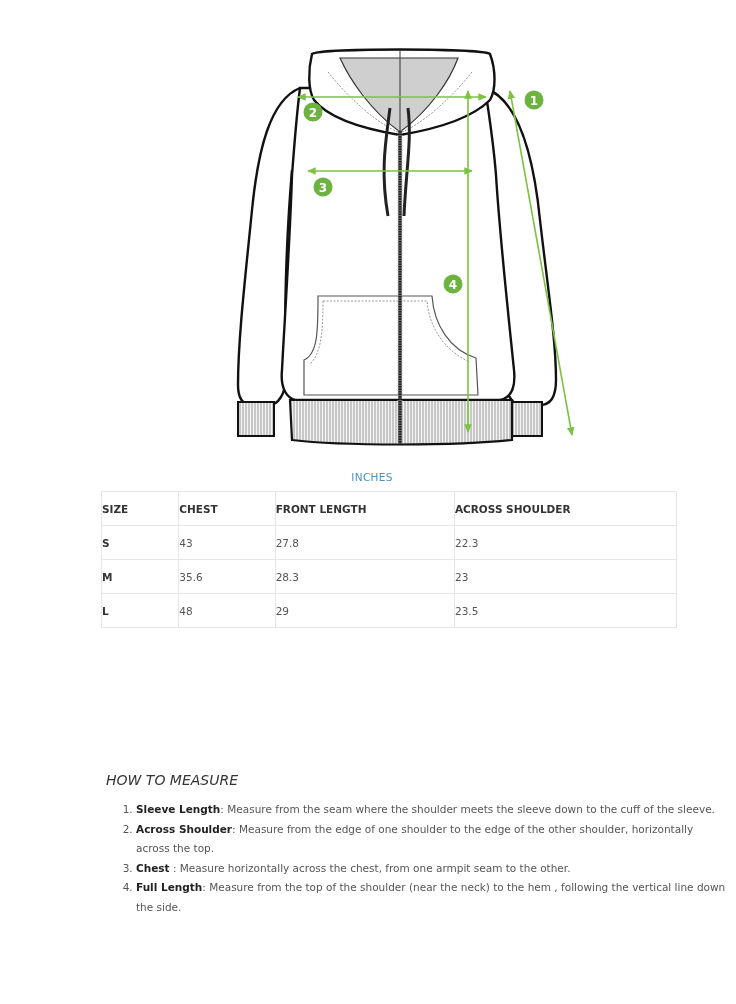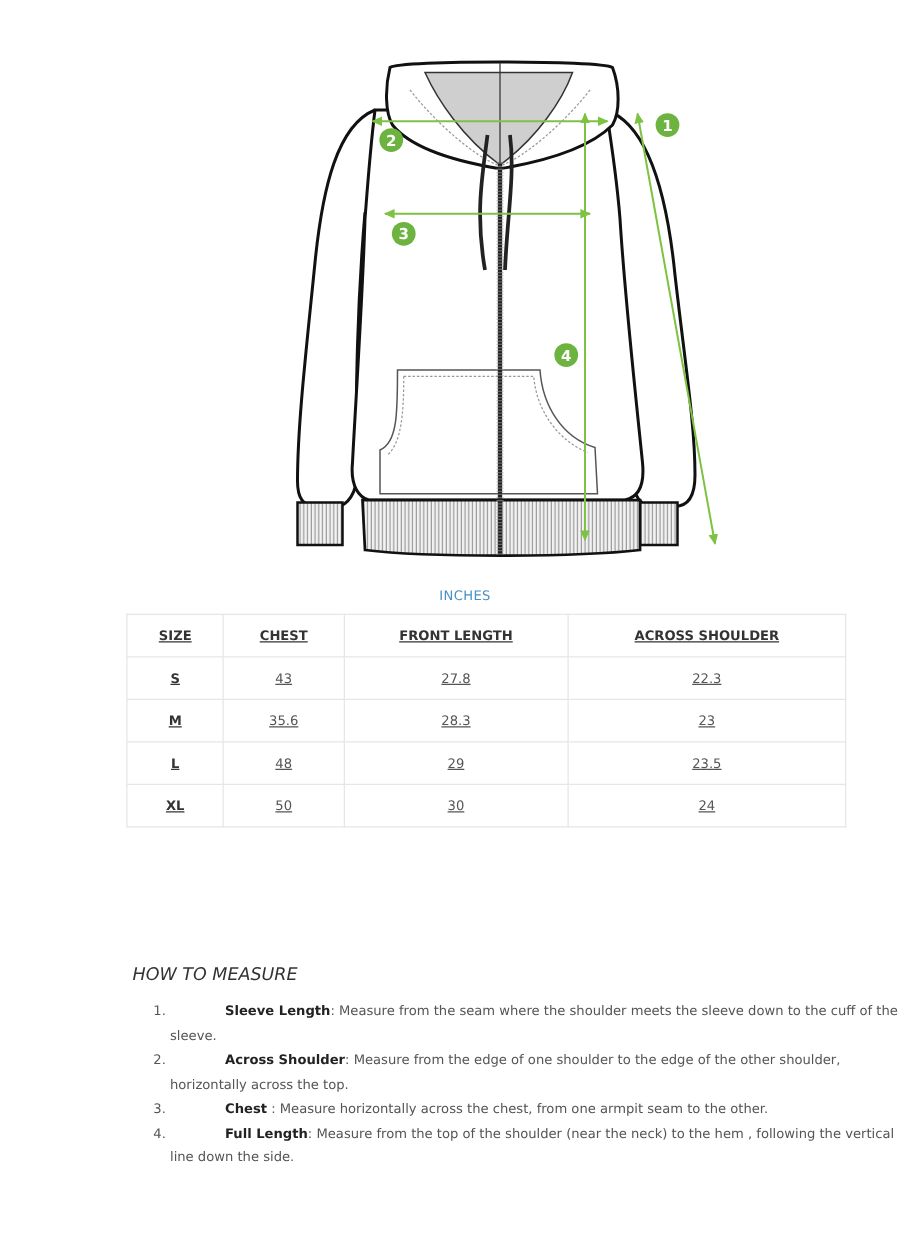--- a/index.html
+++ b/index.html
@@ -1,32 +1,32 @@
 <!DOCTYPE html>
 <html><head>
 <meta charset="utf-8">
 <style>
   html,body{margin:0;padding:0;background:#ffffff;}
   body{width:736px;height:1004px;position:relative;overflow:hidden;font-family:"DejaVu Sans",sans-serif;color:#333;}
   .figure{position:absolute;left:200px;top:40px;width:400px;height:420px;}
   .figure svg{width:400px;height:420px;display:block;}
   .unit-label{position:absolute;left:0;width:744px;top:471px;text-align:center;font-size:10.5px;color:#4a90c2;letter-spacing:0.3px;}
   table.size-table{position:absolute;left:101px;top:491px;width:576px;border-collapse:collapse;font-size:10.5px;}
-  table.size-table th, table.size-table td{border:1px solid #e6e6e6;height:33px;text-align:center;padding:0;text-decoration:underline;}
+  table.size-table th, table.size-table td{border:1px solid #e6e6e6;height:33px;text-align:left;padding:0;}
   table.size-table th{font-weight:bold;color:#333;font-size:10.5px;}
   table.size-table td{color:#555;}
   table.size-table td.size-cell{font-weight:bold;color:#333;}
   .col-size{width:77px;}
   .col-chest{width:96px;}
   .col-front{width:180px;}
   .col-shoulder{width:223px;}
   .how-title{position:absolute;left:106px;top:772px;font-size:14px;font-style:italic;color:#333;}
   ol.steps{position:absolute;left:108px;top:800px;width:590px;margin:0;padding:0 0 0 28px;font-size:10.5px;line-height:19.5px;color:#555;}
   ol.steps li{margin-bottom:0;}
-  ol.steps li b{color:#222;margin-left:44px;}
+  ol.steps li b{color:#222;}
 </style>
 </head>
 <body>
 
 <div class="figure">
   <svg viewBox="0 0 400 420" xmlns="http://www.w3.org/2000/svg">
     <defs>
       <pattern id="rib" width="3" height="10" patternUnits="userSpaceOnUse">
         <rect width="3" height="10" fill="#f2f2f2"></rect>
         <line x1="1" y1="0" x2="1" y2="10" stroke="#888" stroke-width="0.8"></line>
@@ -110,26 +110,20 @@
       <td>35.6</td>
       <td>28.3</td>
       <td>23</td>
     </tr>
     <tr>
       <td class="size-cell">L</td>
       <td>48</td>
       <td>29</td>
       <td>23.5</td>
     </tr>
-    <tr>
-      <td class="size-cell">XL</td>
-      <td>50</td>
-      <td>30</td>
-      <td>24</td>
-    </tr>
   </tbody>
 </table>
 
 <div class="how-title">HOW TO MEASURE</div>
 
 <ol class="steps">
   <li><b>Sleeve Length</b><span>: </span><span>Measure from the seam where the shoulder meets the sleeve down to the cuff of the sleeve.</span></li>
   <li><b>Across Shoulder</b><span>: </span><span>Measure from the edge of one shoulder to the edge of the other shoulder, horizontally across the top.</span></li>
   <li><b>Chest</b><span> : </span><span>Measure horizontally across the chest, from one armpit seam to the other.</span></li>
   <li><b>Full Length</b><span>: </span><span>Measure from the top of the shoulder (near the neck) to the hem , following the vertical line down the side.</span></li>

